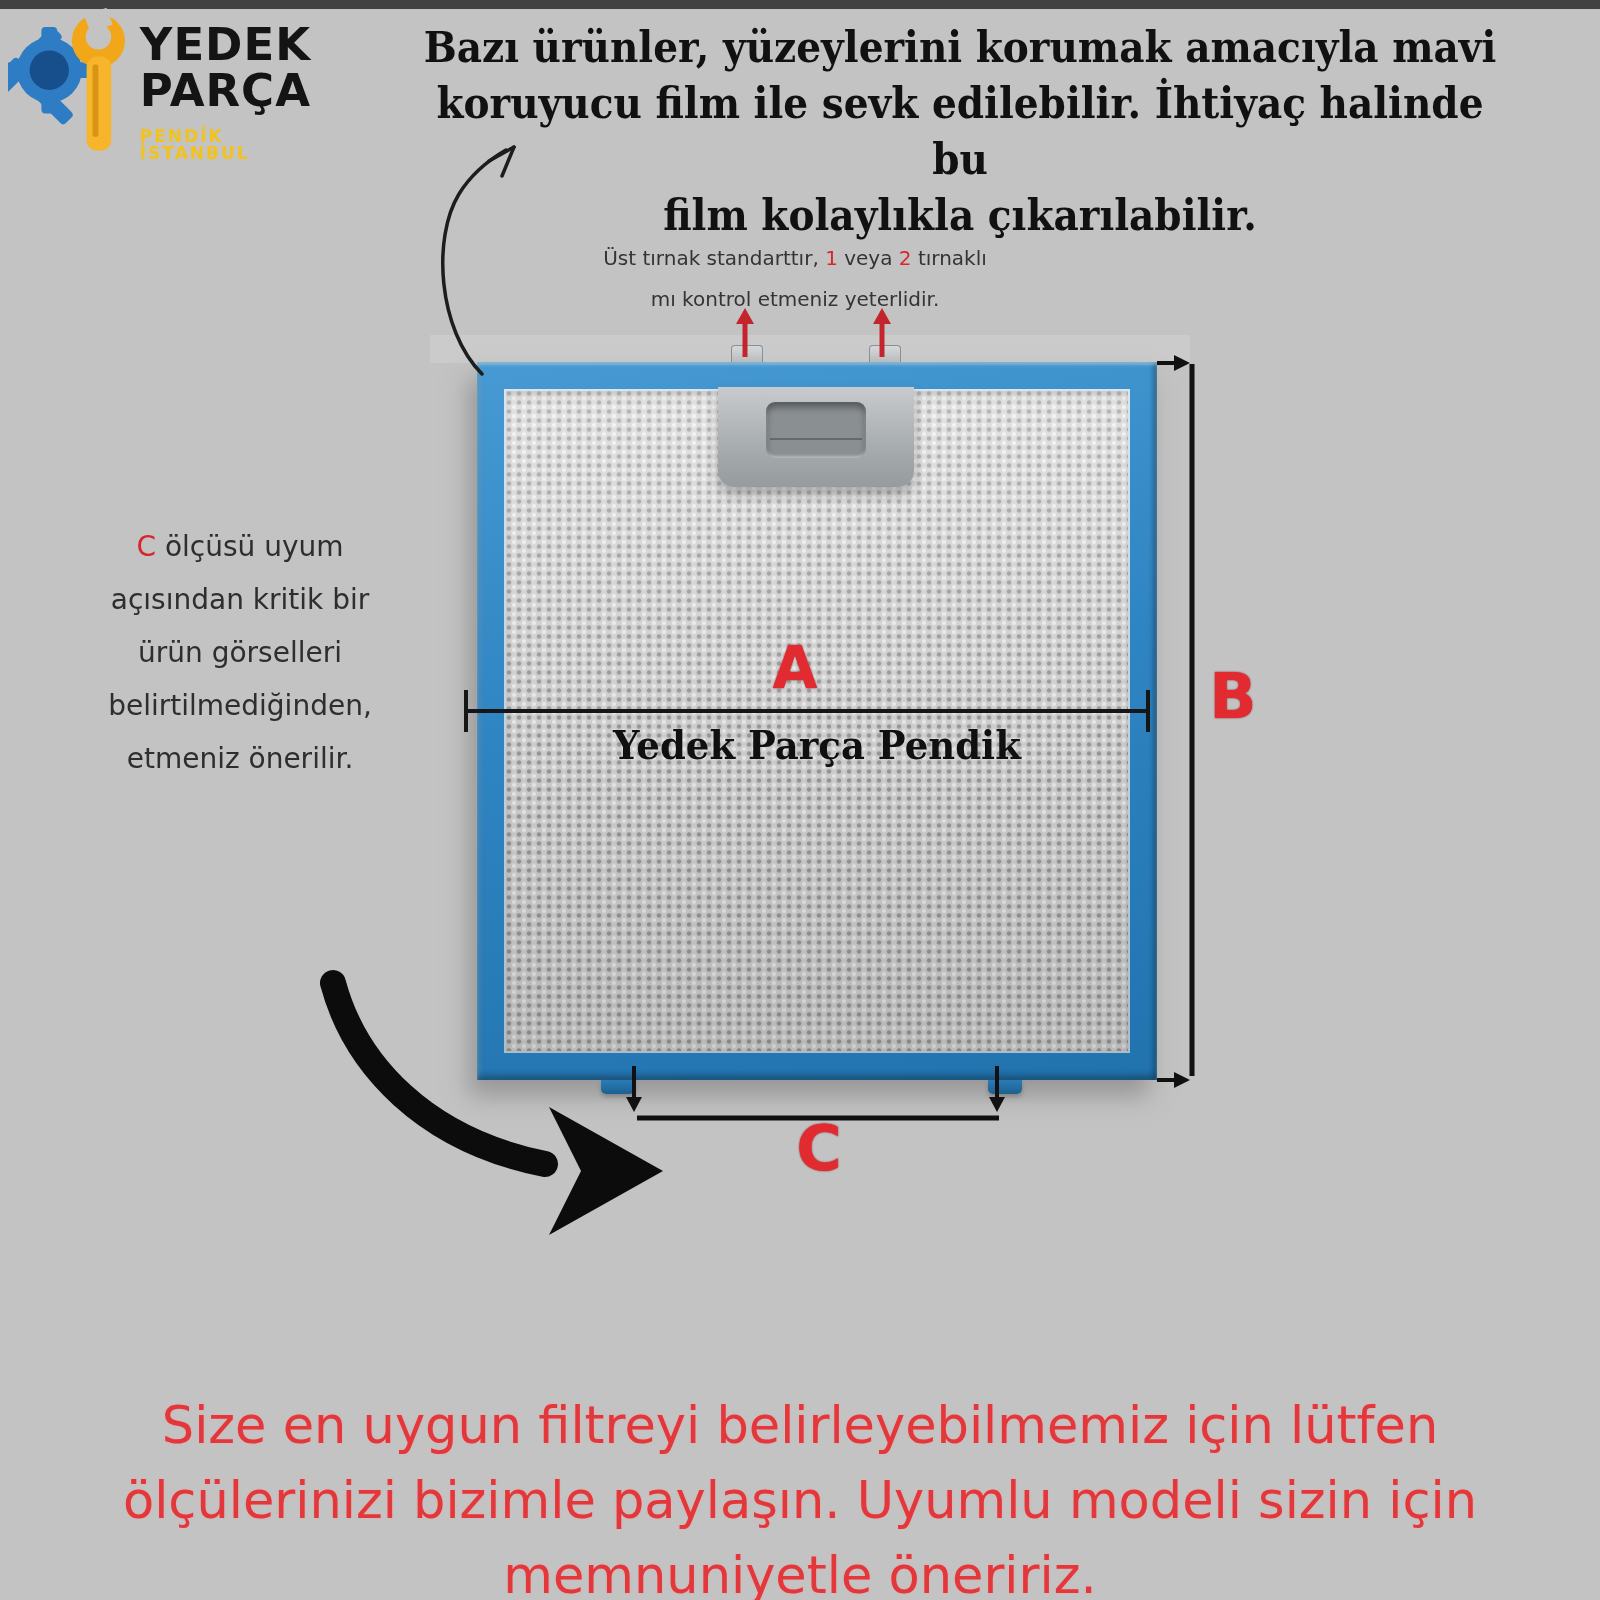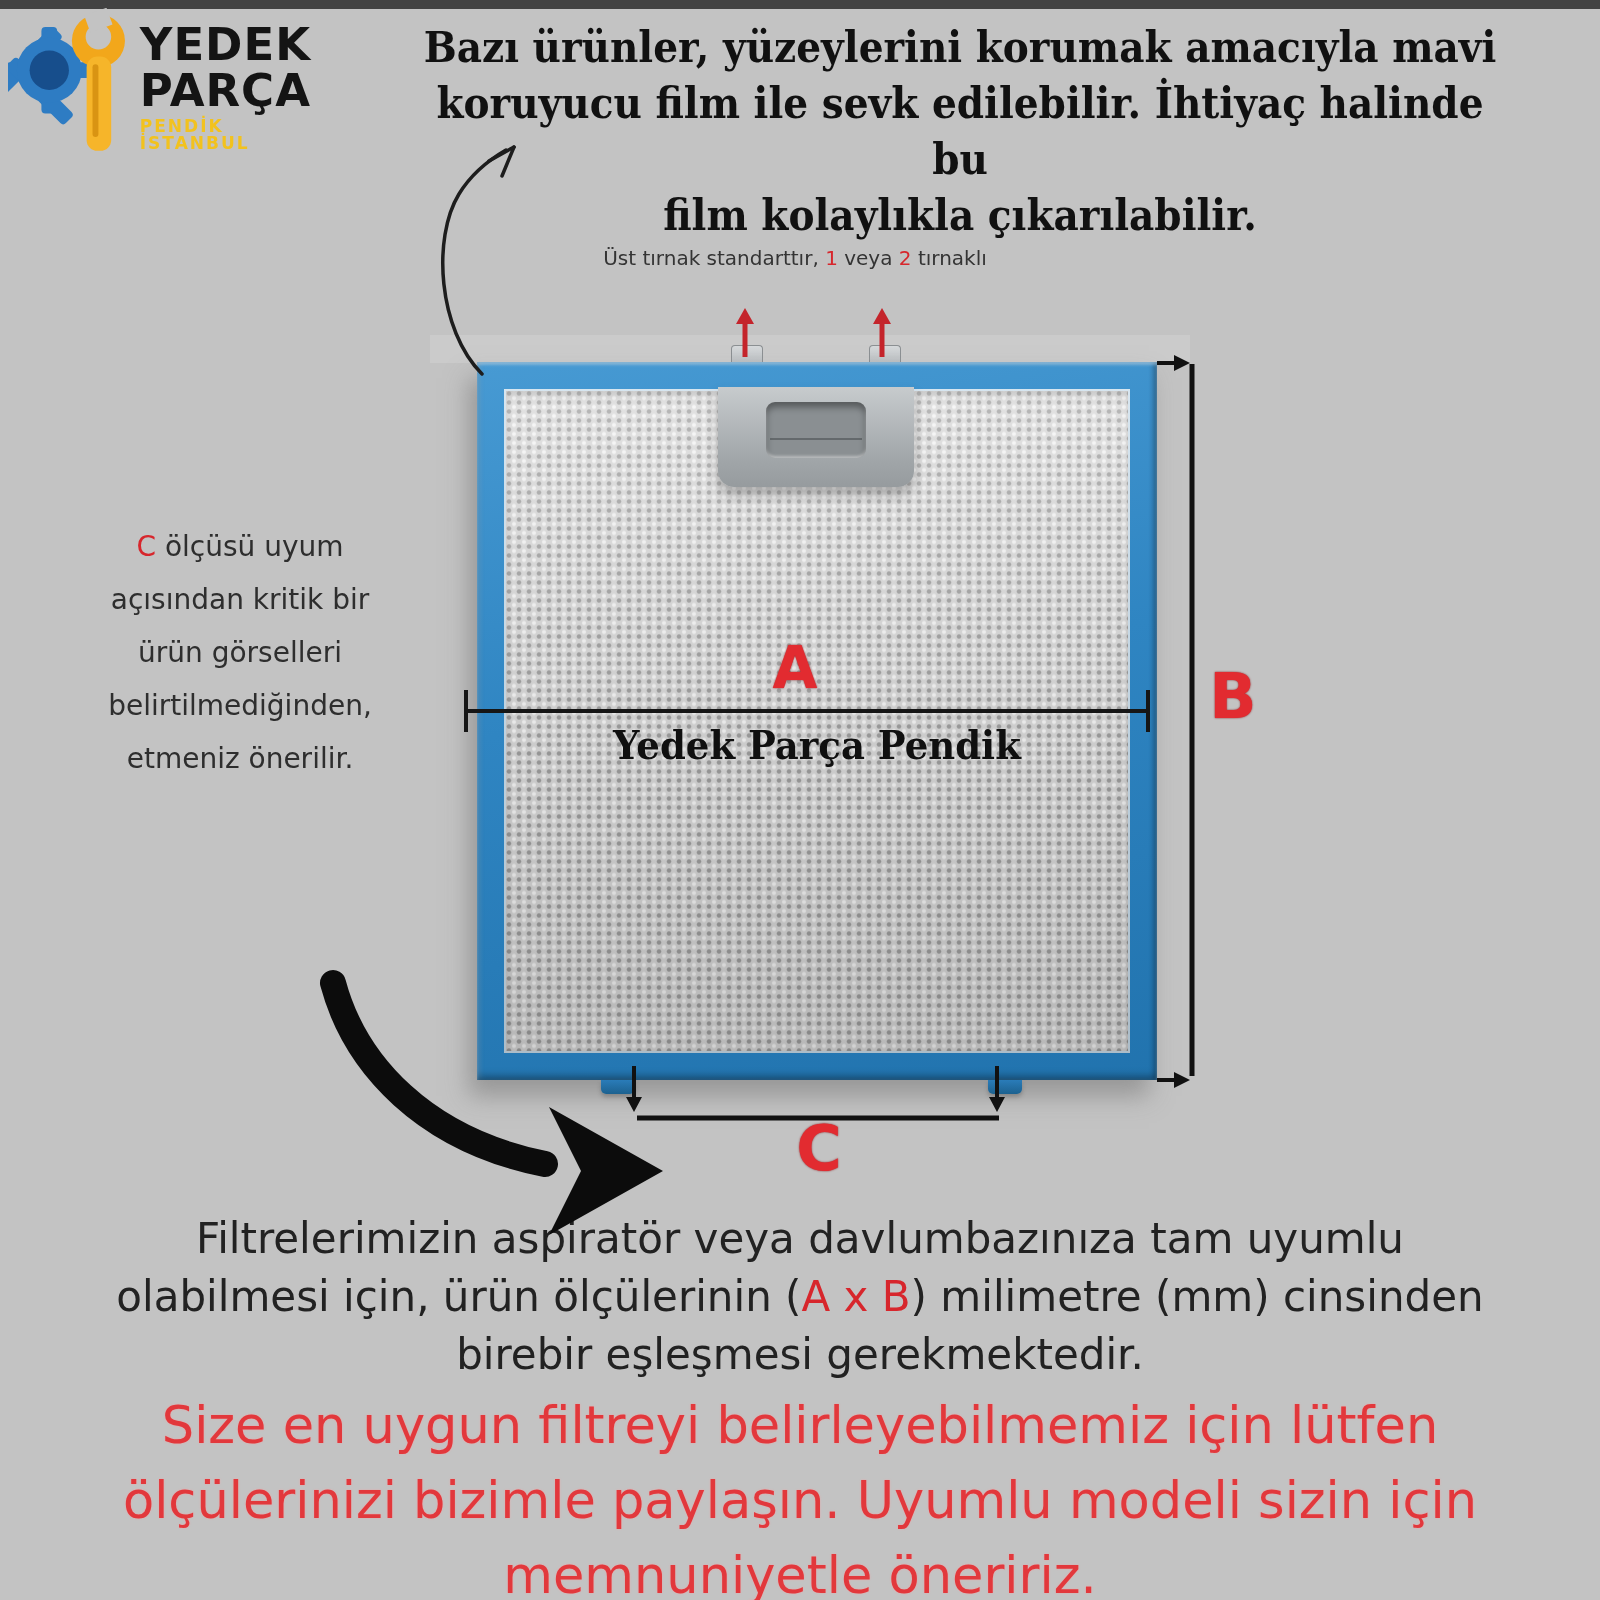--- a/index.html
+++ b/index.html
@@ -9,21 +9,21 @@
   .abs{position:absolute;}
 
   
   .top-bar{left:0;top:0;width:1600px;height:9px;background:#424242;}
 
   
   .logo{left:8px;top:8px;width:330px;height:150px;display:flex;align-items:flex-start;}
   .logo-text{margin-left:6px;margin-top:14px;line-height:1.02;}
   .logo-text .big{font-family:"DejaVu Sans","Liberation Sans",sans-serif;
     font-weight:900;font-size:45px;letter-spacing:1px;color:#141414;}
-  .logo-text .sub{font-weight:900;font-size:17px;letter-spacing:2px;color:#f2c21e;margin-top:4px;}
+  .logo-text .sub{font-weight:900;font-size:17px;letter-spacing:2px;color:#f2c21e;margin-top:14px;}
 
   
   .headline{left:360px;top:20px;width:1200px;text-align:center;
     font-family:"DejaVu Serif","Liberation Serif",serif;font-weight:bold;
     font-size:42px;line-height:56px;color:#111;transform:scaleX(.93);transform-origin:50% 0;}
 
   
   .tab-note{left:485px;top:238px;width:620px;text-align:center;
     font-size:20px;line-height:41px;color:#343434;}
   .red{color:#d7262c;}
@@ -123,20 +123,21 @@
   </div>
 
   <div class="abs headline">
     <div>Bazı ürünler, yüzeylerini korumak amacıyla mavi</div>
     <div>koruyucu film ile sevk edilebilir. İhtiyaç halinde bu</div>
     <div>film kolaylıkla çıkarılabilir.</div>
   </div>
 
   <div class="abs tab-note">
     <div><span>Üst tırnak standarttır, </span><span class="red">1</span><span> veya </span><span class="red">2</span><span> tırnaklı</span></div>
+    <div>mı kontrol etmeniz yeterlidir.</div>
   </div>
 
   <div class="abs tab-top" style="left:731px;"></div>
   <div class="abs tab-top" style="left:869px;"></div>
 
   <div class="abs filter-frame">
     <div class="filter-mesh">
       <div class="mesh-shade"></div>
     </div>
   </div>
@@ -154,25 +155,20 @@
   <div class="abs watermark">Yedek Parça Pendik</div>
 
   <div class="abs left-note">
     <div><span class="red">C</span><span> ölçüsü uyum</span></div>
     <div>açısından kritik bir</div>
     <div>ürün görselleri</div>
     <div>belirtilmediğinden,</div>
     <div>etmeniz önerilir.</div>
   </div>
 
-  <div class="abs fit-note">
-    <div>Filtrelerimizin aspiratör veya davlumbazınıza tam uyumlu</div>
-    <div><span>olabilmesi için, ürün ölçülerinin (</span><span class="red">A x B</span><span>) milimetre (mm) cinsinden</span></div>
-    <div>birebir eşleşmesi gerekmektedir.</div>
-  </div>
 
   <div class="abs cta">
     <div>Size en uygun filtreyi belirleyebilmemiz için lütfen</div>
     <div>ölçülerinizi bizimle paylaşın. Uyumlu modeli sizin için</div>
     <div>memnuniyetle öneririz.</div>
   </div>
 
   <svg class="abs overlay" width="1600" height="1600" viewBox="0 0 1600 1600">
 
     <g stroke="#1d1d1d" stroke-width="3.5" fill="none" stroke-linecap="round">

